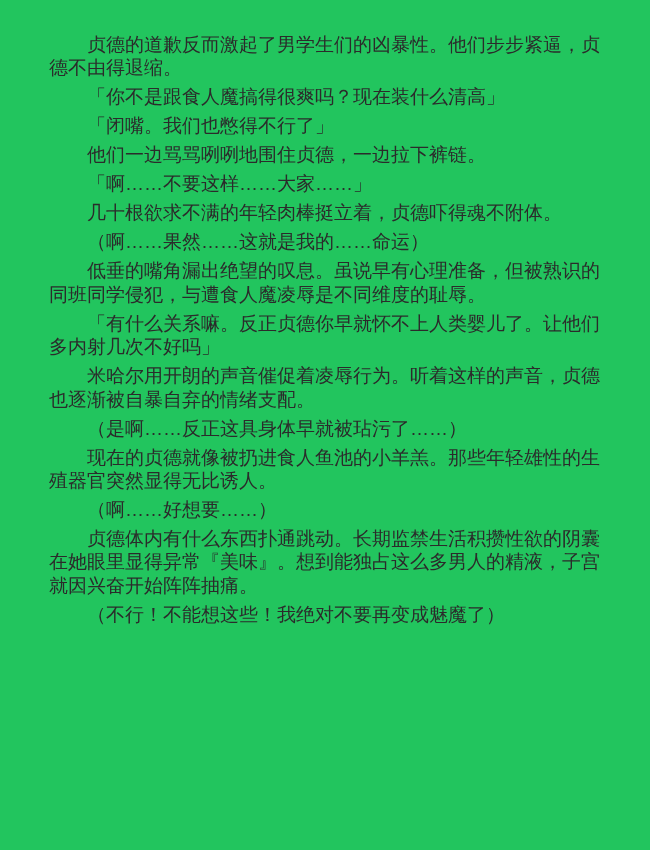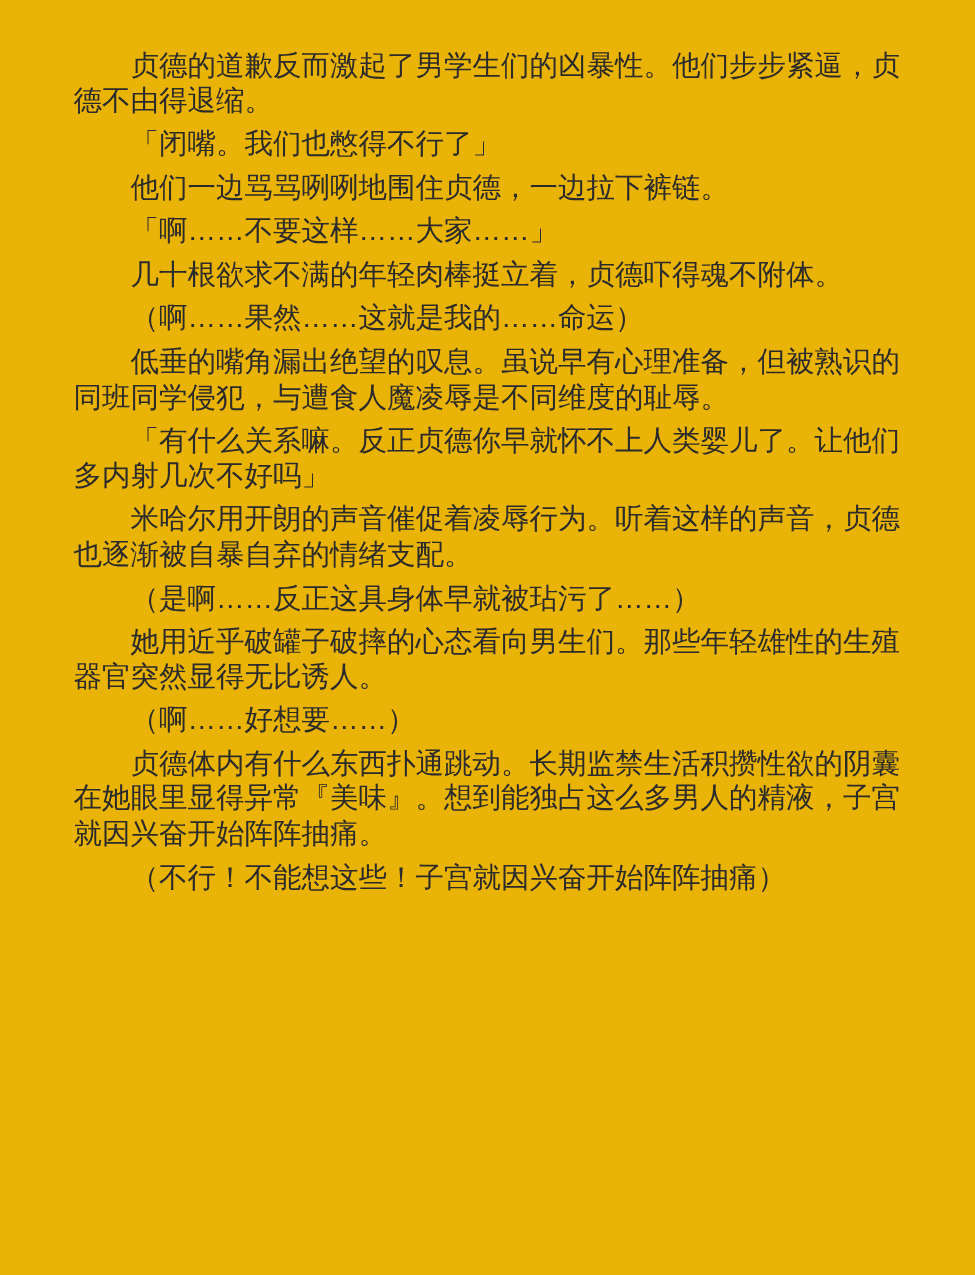--- a/index.html
+++ b/index.html
@@ -10,45 +10,46 @@
     width: 650px;
     height: 850px;
     background: #ffffff;
     overflow: hidden;
   }
   .page {
     box-sizing: border-box;
     width: 650px;
     height: 850px;
     padding: 33px 41px 0 49px;
-    background: #eab308;
+    background: #22c55e;
   }
   .page p {
     margin: 0 0 5.6px 0;
     font-family: "Liberation Sans", sans-serif;
     font-size: 19px;
     line-height: 23.4px;
     color: #2b2b2b;
     text-indent: 2em;
     text-align: left;
     letter-spacing: 0;
     word-break: normal;
   }
 </style>
 </head>
 <body>
 
 <div class="page">
   <p>贞德的道歉反而激起了男学生们的凶暴性。他们步步紧逼，贞德不由得退缩。</p>
+  <p>「你不是跟食人魔搞得很爽吗？现在装什么清高」</p>
   <p>「闭嘴。我们也憋得不行了」</p>
   <p>他们一边骂骂咧咧地围住贞德，一边拉下裤链。</p>
   <p>「啊……不要这样……大家……」</p>
   <p>几十根欲求不满的年轻肉棒挺立着，贞德吓得魂不附体。</p>
   <p>（啊……果然……这就是我的……命运）</p>
   <p>低垂的嘴角漏出绝望的叹息。虽说早有心理准备，但被熟识的同班同学侵犯，与遭食人魔凌辱是不同维度的耻辱。</p>
   <p>「有什么关系嘛。反正贞德你早就怀不上人类婴儿了。让他们多内射几次不好吗」</p>
   <p>米哈尔用开朗的声音催促着凌辱行为。听着这样的声音，贞德也逐渐被自暴自弃的情绪支配。</p>
   <p>（是啊……反正这具身体早就被玷污了……）</p>
-  <p>她用近乎破罐子破摔的心态看向男生们。那些年轻雄性的生殖器官突然显得无比诱人。</p>
+  <p>现在的贞德就像被扔进食人鱼池的小羊羔。那些年轻雄性的生殖器官突然显得无比诱人。</p>
   <p>（啊……好想要……）</p>
   <p>贞德体内有什么东西扑通跳动。长期监禁生活积攒性欲的阴囊在她眼里显得异常『美味』。想到能独占这么多男人的精液，子宫就因兴奋开始阵阵抽痛。</p>
-  <p>（不行！不能想这些！子宫就因兴奋开始阵阵抽痛）</p>
+  <p>（不行！不能想这些！我绝对不要再变成魅魔了）</p>
 </div>
 
 </body></html>

